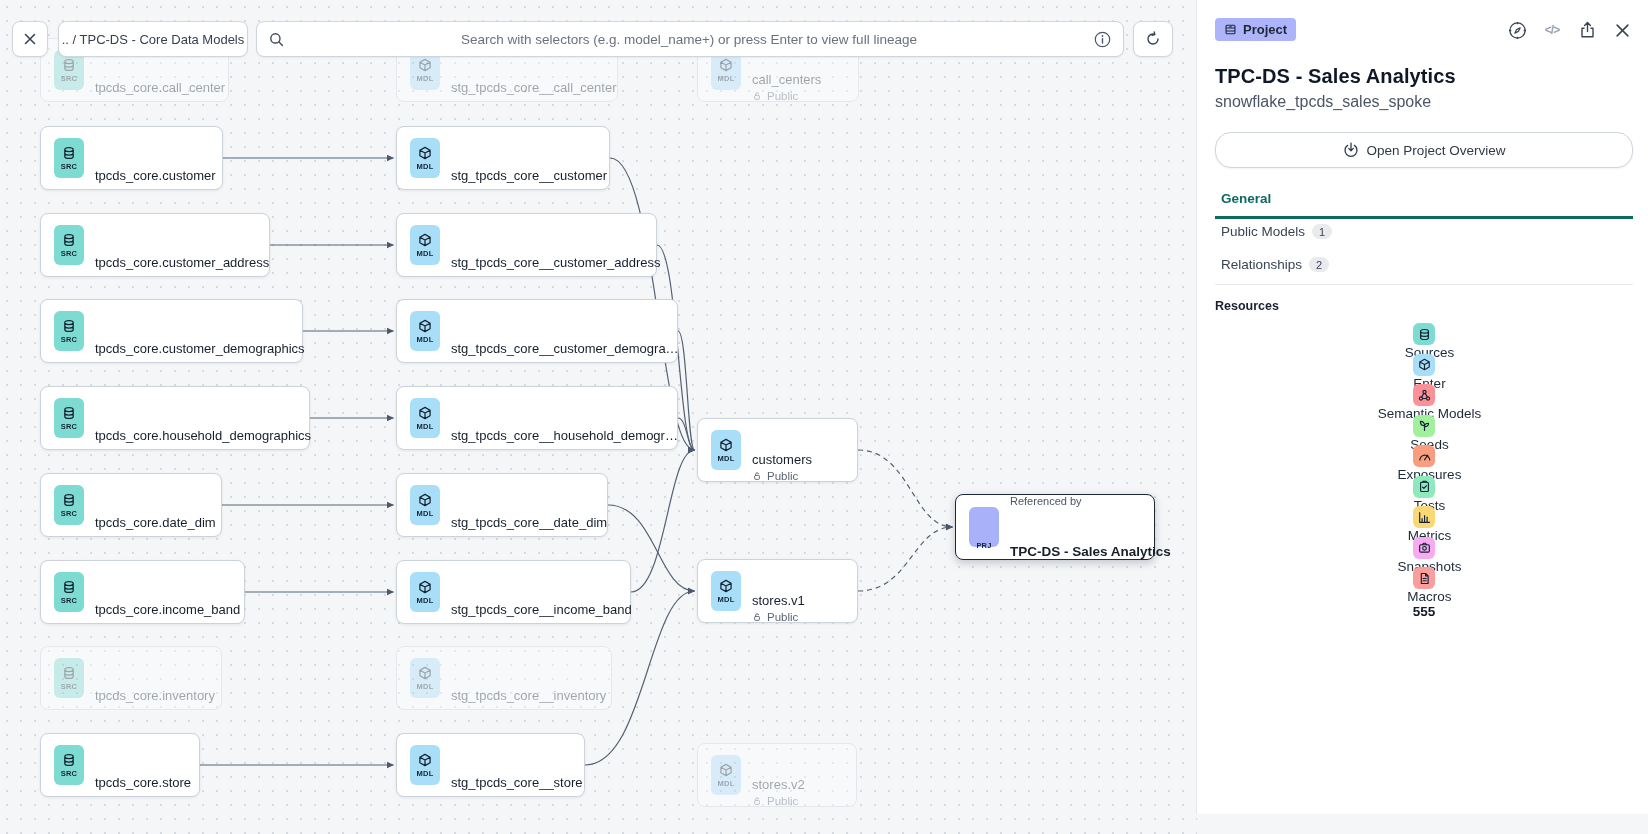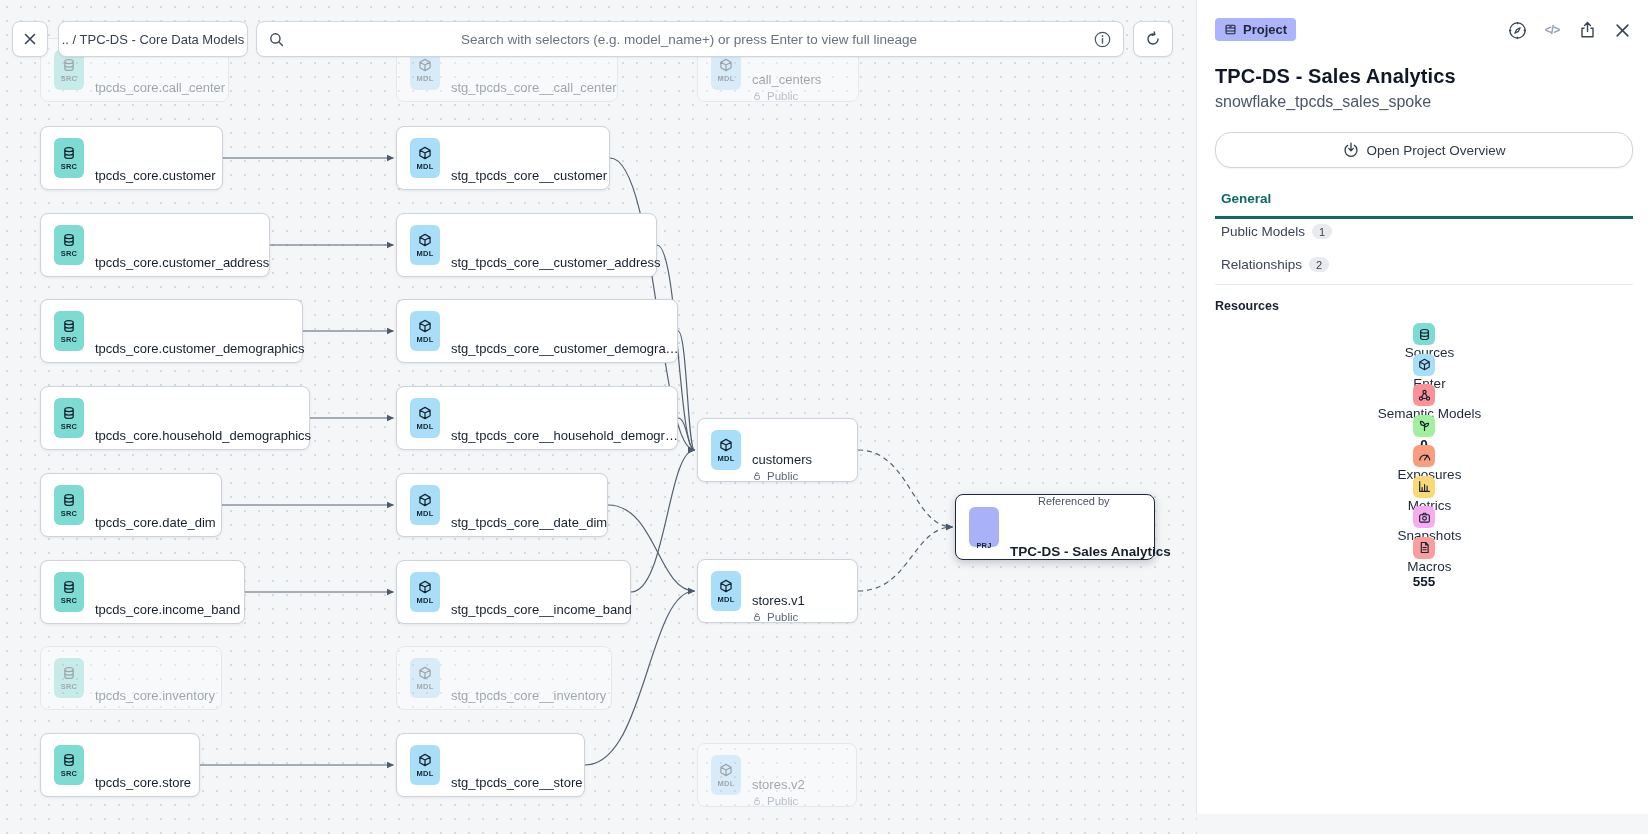--- a/index.html
+++ b/index.html
@@ -22,21 +22,21 @@
     color:#152433; }
   .node .badge .ktxt { font-size:7.5px; font-weight:700; letter-spacing:.2px; }
   .badge.src { background:#7edbd1; }
   .badge.mdl { background:#a9def9;align-items:center; }
   .badge.prj { background:#a9b1f8;gap:36px; }
   .node .nlabel { font-size:13px; color:#16202c; white-space:nowrap;margin-top:34px; }
   .node .ncol { display:flex; flex-direction:column; gap:3px; }
   .node .nsub { font-size:11.5px; color:#5b6676; display:flex; align-items:center; gap:4px; }
   .node .nsub svg { flex:none; }
   .node.prjnode { border:1.5px solid #1d2939; box-shadow:0 3px 8px rgba(16,24,40,.22); }
-  .node.prjnode .nsub2 { font-size:11px; color:#4b5565;margin-left:28px; }
+  .node.prjnode .nsub2 { font-size:11px; color:#4b5565; }
   .node.prjnode .nlabel { font-weight:700; font-size:13.5px; }
 
   
   .tbtn { position:absolute; top:21px; height:36px; background:#fff; border:1px solid #cfd5dd;
     border-radius:8px; box-shadow:0 1px 2px rgba(16,24,40,.06); display:flex; align-items:center;
     justify-content:center; z-index:10; cursor:pointer; color:#3a4454; }
   #btn-close-canvas { left:12px; width:36px; }
   #crumb { left:58px; width:190px; font-size:13px; color:#353f4f; }
   #searchbar { left:256px; width:868px; justify-content:flex-start; gap:9px; padding:0 12px; cursor:text; }
   #searchbar input { border:none; outline:none; flex:1; font-size:13.5px; color:#1d2939;
@@ -469,30 +469,41 @@
         </span>
         <span class="rlabel">Semantic Models</span>
         <span class="rval">0</span>
       </div>
       <div class="rrow">
         <span class="ricon" style="background:#a2f09e">
           <svg width="13" height="13" viewBox="0 0 14 14">
             <path fill="none" stroke="currentColor" stroke-width="1.25" stroke-linecap="round" stroke-linejoin="round" d="M7 12.4 V7.2 M7 7.2 C7 4.4 5.2 2.6 2.6 2.6 2.6 5.4 4.4 7.2 7 7.2 Z M7 8.4 C7 6.2 8.7 4.6 11.4 4.6 11.4 7.1 9.6 8.4 7 8.4 Z"></path>
           </svg>
         </span>
+        <span class="rlabel">Seeds</span>
         <span class="rval">0</span>
       </div>
       <div class="rrow">
         <span class="ricon" style="background:#f99d7f">
           <svg width="13" height="13" viewBox="0 0 14 14">
             <path fill="none" stroke="currentColor" stroke-width="1.25" stroke-linecap="round" stroke-linejoin="round" d="M2 10.8 a5.3 5.3 0 0 1 10.6 0 M7 10.6 10.2 5.9 M9.2 6.9 10.5 5.5 10.7 7.4"></path>
           </svg>
         </span>
         <span class="rlabel">Exposures</span>
         <span class="rval">0</span>
+      </div>
+      <div class="rrow">
+        <span class="ricon" style="background:#8fe9be">
+          <svg width="13" height="13" viewBox="0 0 14 14">
+            <rect fill="none" stroke="currentColor" stroke-width="1.25" stroke-linecap="round" stroke-linejoin="round" x="2.8" y="2.4" width="8.4" height="10" rx="1.1"></rect>
+            <path fill="none" stroke="currentColor" stroke-width="1.25" stroke-linecap="round" stroke-linejoin="round" d="M5.2 2.4 V1.4 h3.6 v1 M4.9 7.6 6.3 9 9.1 6.2"></path>
+          </svg>
+        </span>
+        <span class="rlabel">Tests</span>
+        <span class="rval">32</span>
       </div>
       <div class="rrow">
         <span class="ricon" style="background:#f9d976">
           <svg width="13" height="13" viewBox="0 0 14 14">
             <path fill="none" stroke="currentColor" stroke-width="1.25" stroke-linecap="round" stroke-linejoin="round" d="M1.8 1.8 V12.2 H12.4 M4.4 12 V8.2 M7.1 12 V5 M9.8 12 V6.6"></path>
           </svg>
         </span>
         <span class="rlabel">Metrics</span>
         <span class="rval">0</span>
       </div>

